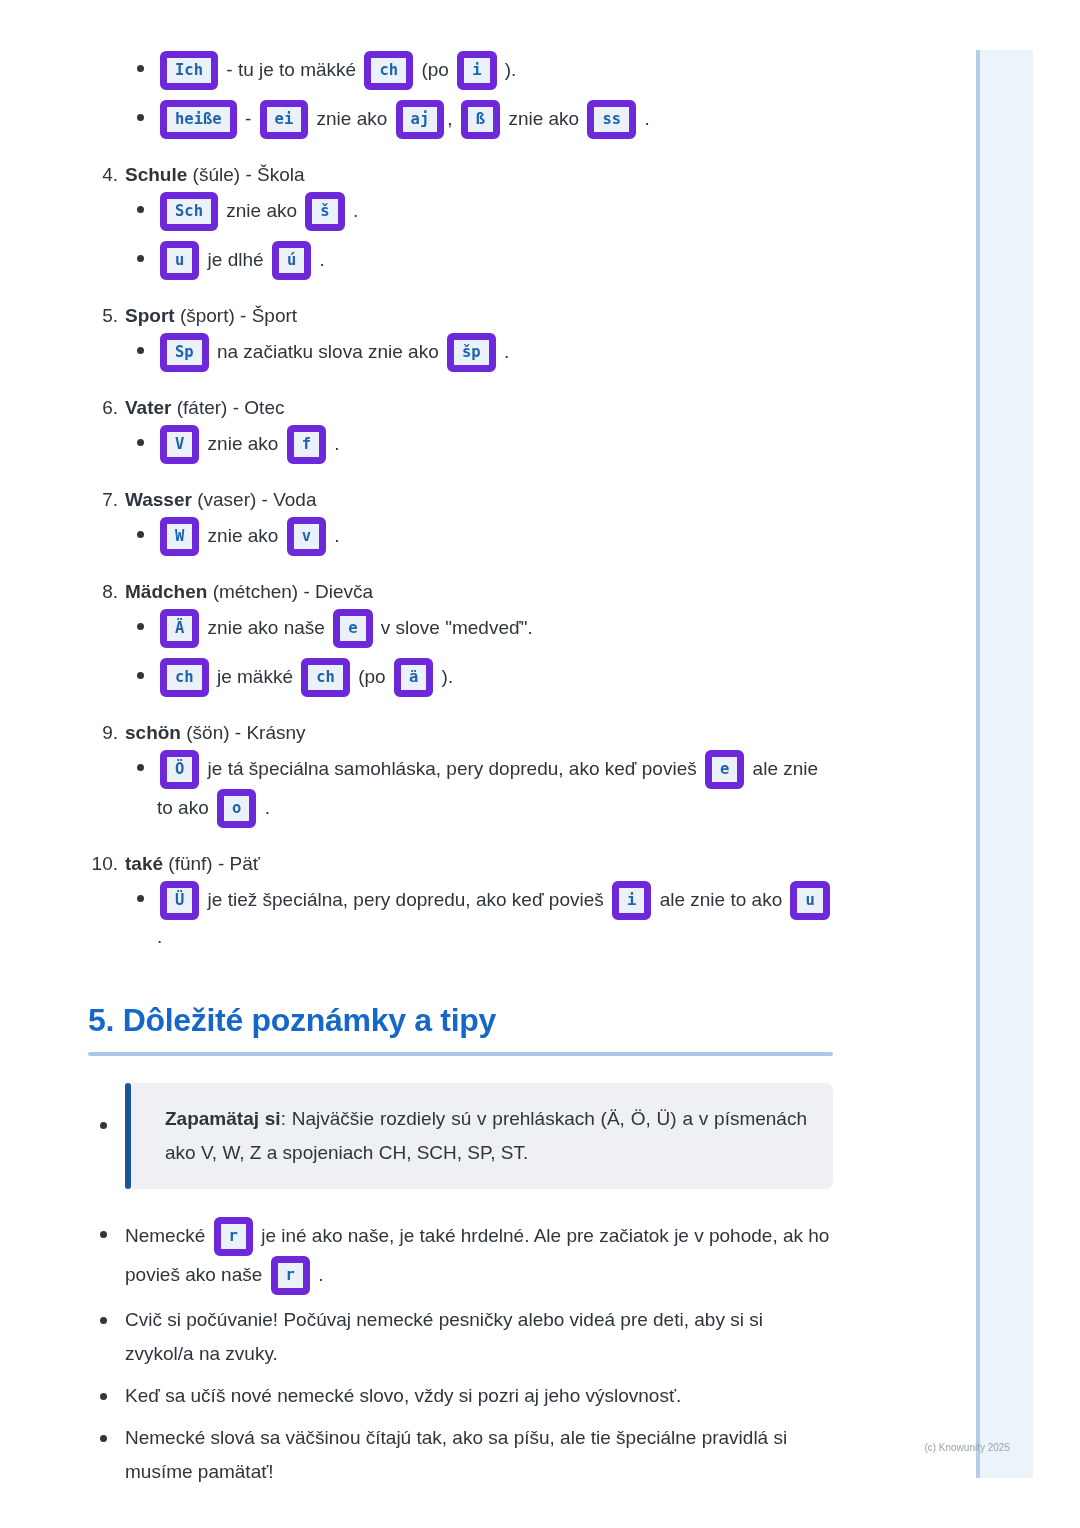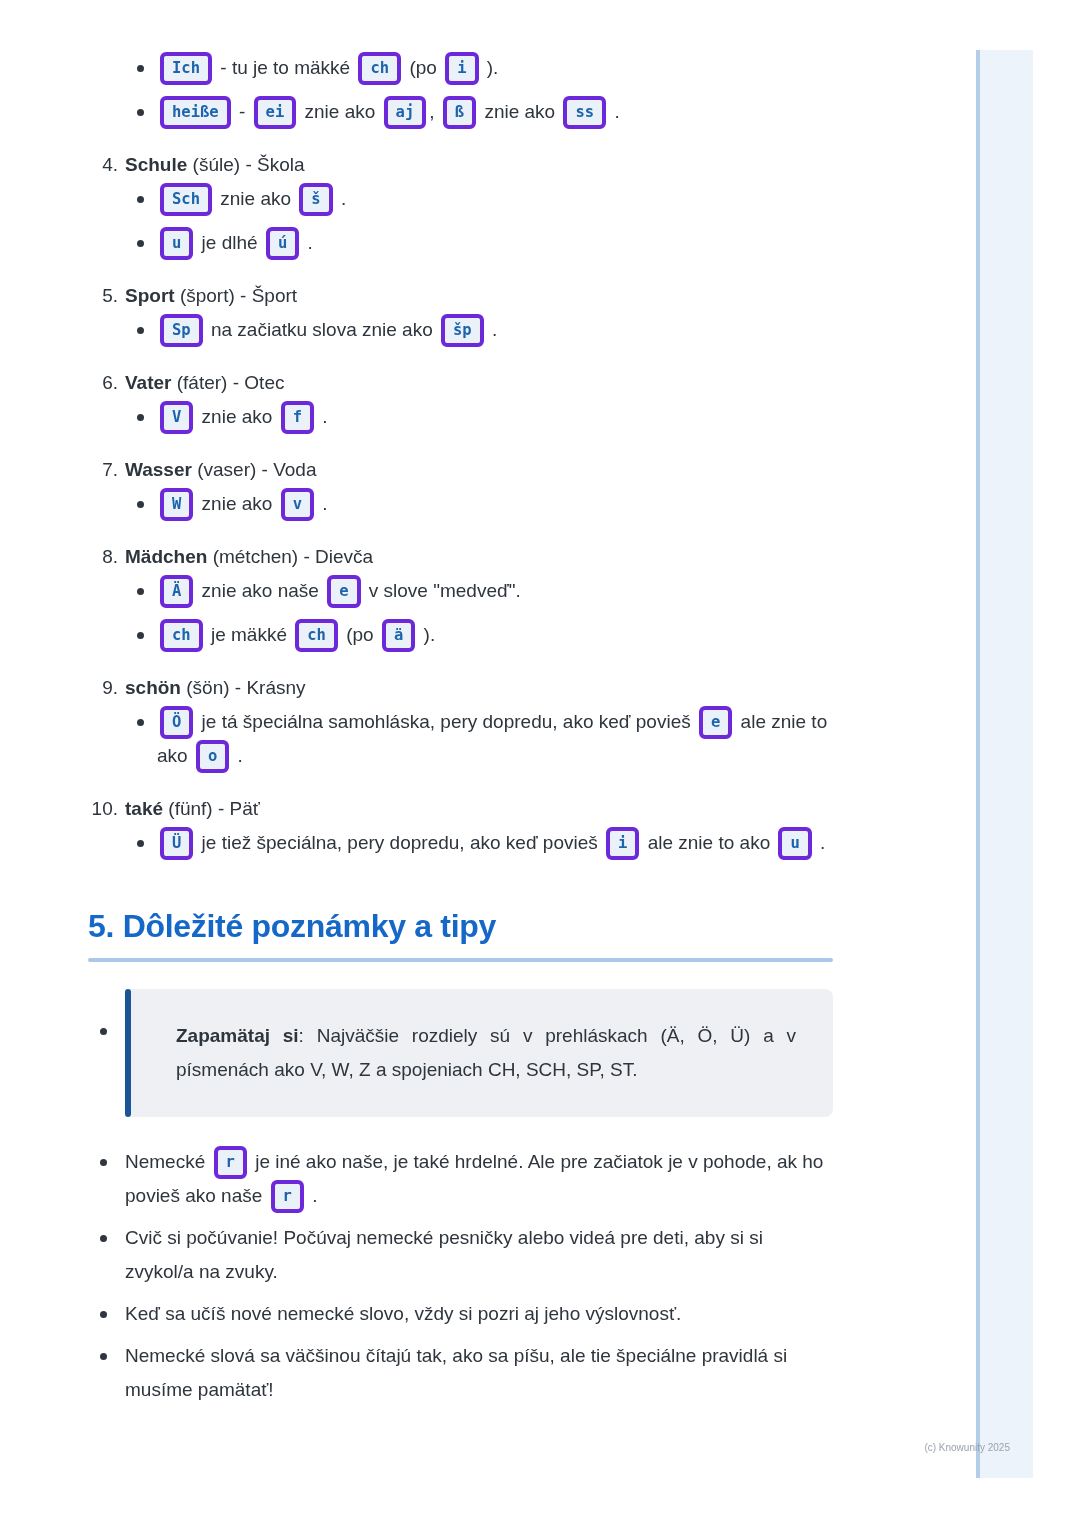--- a/index.html
+++ b/index.html
@@ -37,21 +37,21 @@
   
   .num-item{margin-top:19px;}
   .item-head .num{display:inline-block;width:30px;text-align:right;margin-right:7px;}
   .item-head strong{font-weight:700;}
 
   
   .chip{
     display:inline-block;
     font-family:"DejaVu Sans Mono","Liberation Mono",monospace;
     font-weight:700;font-size:15.5px;line-height:19px;
-    color:#1e64ad;background:#eaf1f8;border:4px solid #6d28d9;
+    color:#1e64ad;background:#eaf1f8;border:7px solid #6d28d9;
     border-radius:6px;padding:3px 8px;margin:0 3px;vertical-align:1px;
     white-space:nowrap;
   }
 
   
   h2.section-heading{
     margin:44px 0 0;font-size:32px;line-height:44px;
     color:#1568c8;font-weight:700;letter-spacing:-0.3px;
   }
   .rule{margin-top:10px;height:4px;background:#aac9ea;border-radius:2px;}
@@ -62,21 +62,21 @@
     content:"";position:absolute;left:12px;top:14px;
     width:7px;height:7px;border-radius:50%;background:#30363d;
   }
   .tips > li + li{margin-top:8px;}
   .tips > li.callout-li{margin-top:27px;margin-bottom:28px;}
   .tips > li.callout-li::before{top:39px;}
 
   
   .callout{position:relative;background:#eef0f3;border-radius:8px;padding:19px 26px 19px 40px;}
   .callout .bar{position:absolute;left:0;top:0;bottom:0;width:6px;background:#1a5596;border-radius:4px;}
-  .callout p{margin:11px;text-align:justify;}
+  .callout p{margin:0;text-align:justify;}
   .callout strong{font-weight:700;}
 
   
   .footer{
     position:absolute;right:70px;top:1437px;
     font-size:10px;line-height:22px;color:#9aa2ab;
   }
 </style>
 </head>
 <body>

